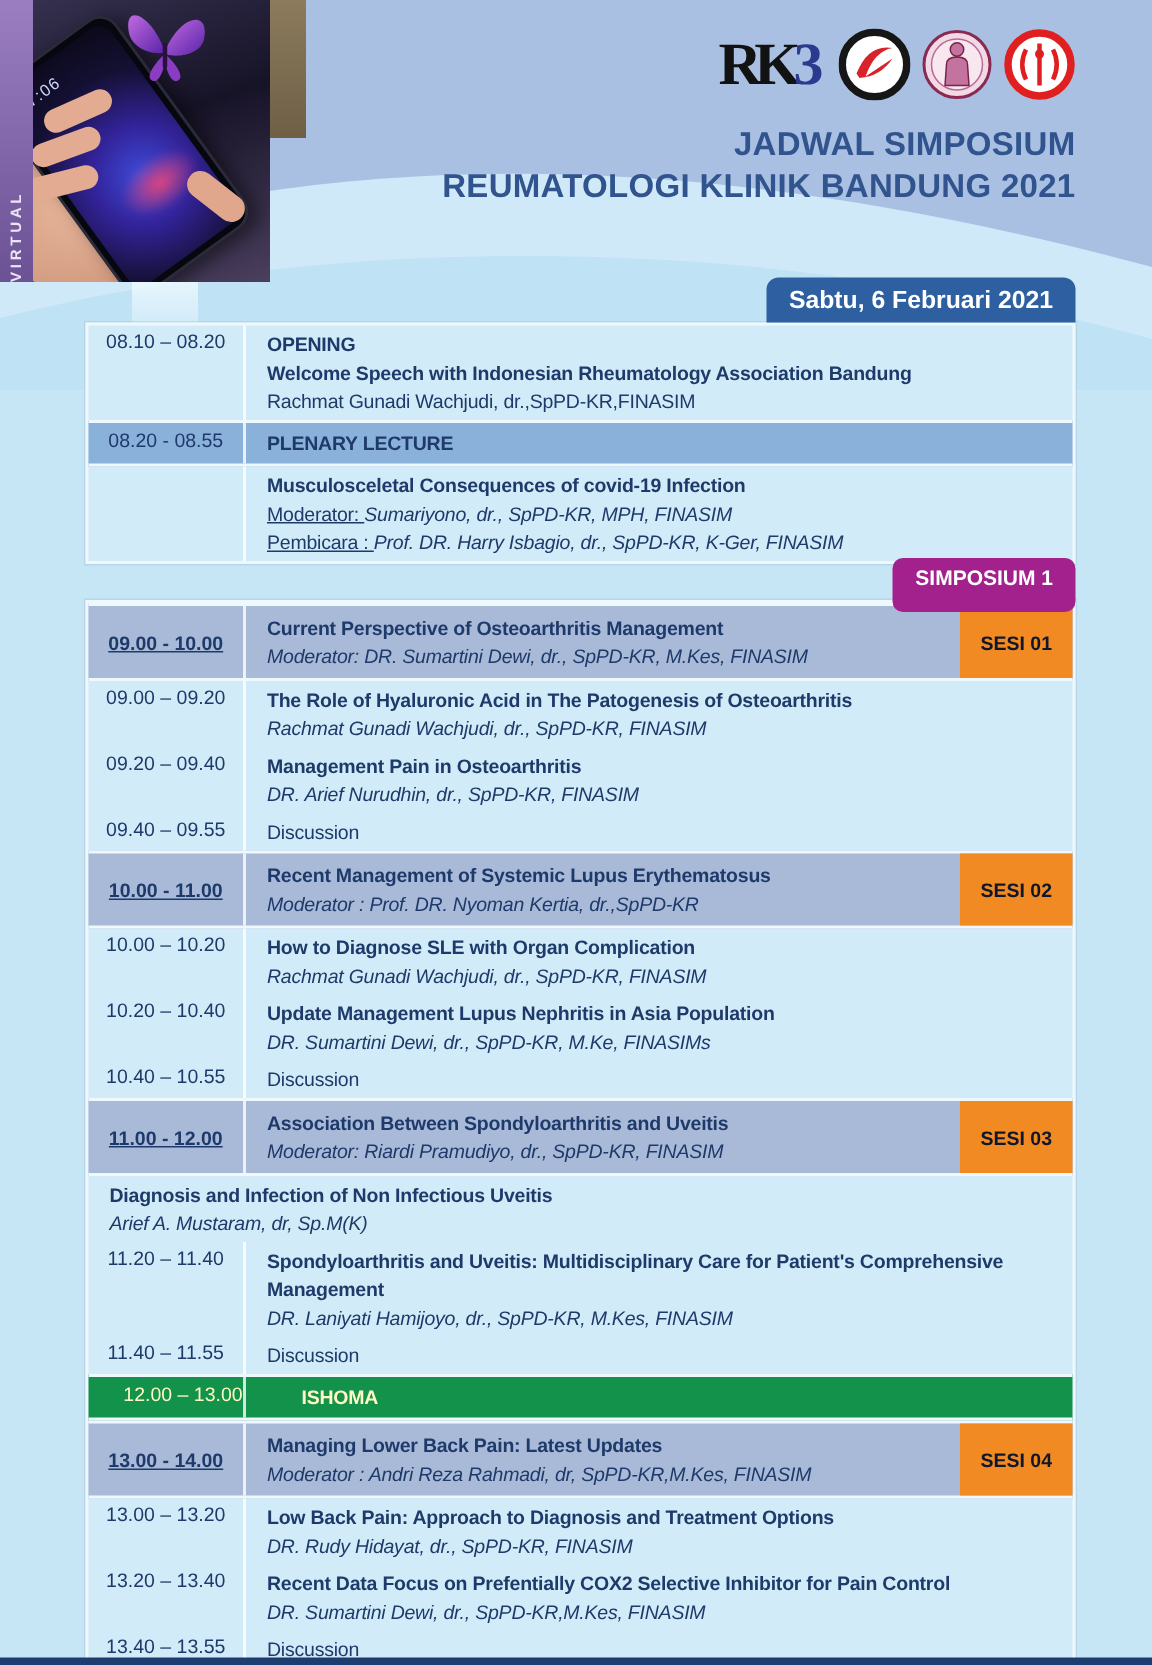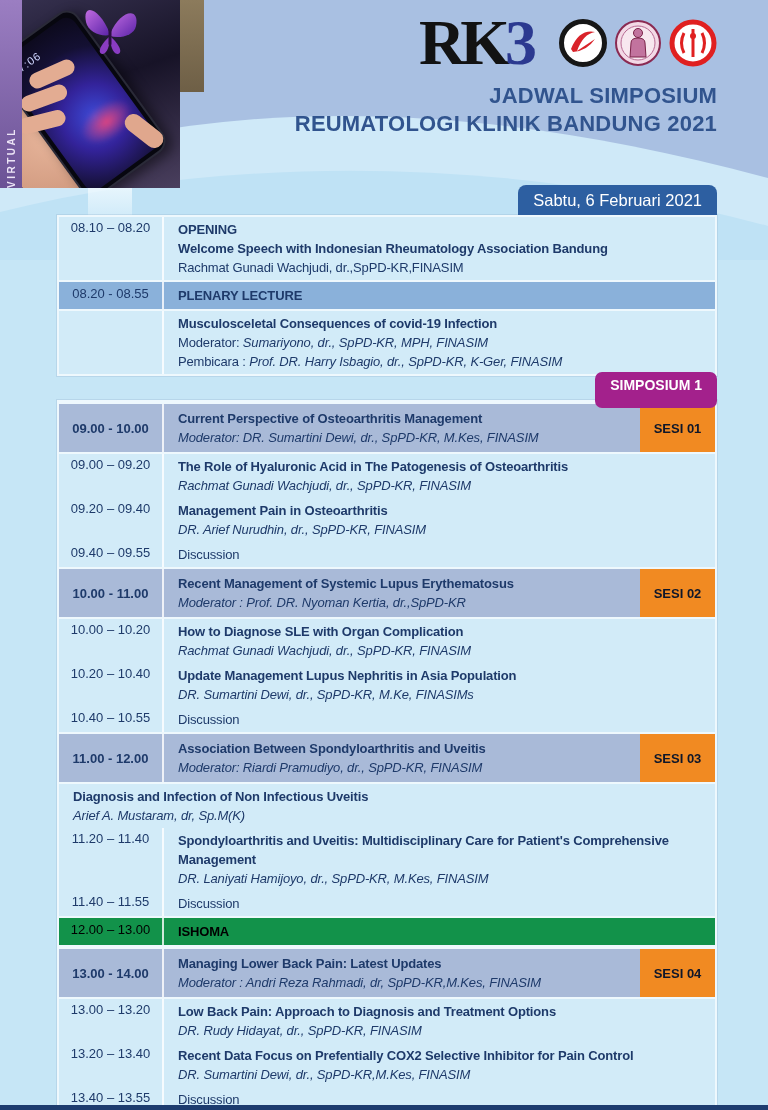--- a/index.html
+++ b/index.html
@@ -34,51 +34,51 @@
   .f1{left:6px;top:66px;transform:rotate(-24deg);}
   .f2{left:-2px;top:90px;transform:rotate(-20deg);}
   .f3{left:-4px;top:114px;transform:rotate(-14deg);}
   .thumb{position:absolute;left:100px;top:122px;width:44px;height:18px;border-radius:10px;
          background:#e0a78d;z-index:3;transform:rotate(38deg);}
   .butterfly{position:absolute;left:52px;top:0px;z-index:4;}
   .fadeband{position:absolute;left:88px;top:188px;width:44px;height:52px;z-index:1;
             background:linear-gradient(180deg,rgba(240,250,255,.8),rgba(240,250,255,0));}
   
   .logos{position:absolute;top:18px;right:51px;height:50px;display:flex;align-items:center;gap:7px;z-index:2;}
-  .rkb{font-family:"Liberation Serif",serif;font-size:64px;line-height:48px;font-weight:bold;letter-spacing:-5px;color:#121212;margin-right:20px;text-align:right;}
+  .rkb{font-family:"Liberation Serif",serif;font-size:40px;line-height:48px;font-weight:bold;letter-spacing:-5px;color:#121212;margin-right:8px;text-align:right;}
   .rkb .b3{color:#2b3990;}
   .titles{position:absolute;top:82px;right:51px;text-align:right;z-index:2;}
   .titles .t1,.titles .t2{font-size:22px;font-weight:bold;color:var(--title);line-height:28px;letter-spacing:.2px;}
   
   .date-badge{position:absolute;top:185px;right:51px;height:30px;line-height:30px;padding:0 15px;z-index:3;
-              background:var(--dateblue);color:#fff;font-size:16.5px;font-weight:normal;border-radius:8px 8px 0 0;}
+              background:var(--dateblue);color:#fff;font-size:16.5px;font-weight:bold;border-radius:8px 8px 0 0;}
   .simposium-badge{position:absolute;top:372px;right:51px;height:36px;line-height:26px;padding:0 15px;z-index:3;
               background:var(--magenta);color:#fff;font-size:14px;font-weight:bold;border-radius:7px;}
   
   .tbl{position:absolute;left:57px;width:660px;z-index:2;background:var(--row);
        border:2px solid var(--bordr);box-sizing:border-box;box-shadow:0 0 0 1px rgba(150,180,205,.3);}
   .tbl1{top:215px;}
   .tbl2{top:400px;}
   .row{display:flex;align-items:stretch;}
   .time{width:105px;flex:0 0 105px;text-align:center;font-size:13px;
         border-right:2px solid rgba(255,255,255,.8);box-sizing:border-box;}
   .content{flex:1;padding-left:14px;padding-right:6px;min-width:0;}
   .line{font-size:13px;line-height:19px;letter-spacing:-.15px;}
   .line.b{font-weight:bold;}
   .line.i{font-style:italic;}
-  .line .up{font-style:normal;}
+  .line .up{font-style:normal;text-decoration:underline;}
   .entry .time,.entry .content{padding-top:3px;padding-bottom:3px;}
   .session{background:var(--sess);border-top:2px solid var(--bordr);border-bottom:2px solid var(--bordr);}
-  .session .time{font-weight:bold;display:flex;align-items:center;justify-content:center;}
+  .session .time{font-weight:bold;display:flex;align-items:center;justify-content:center;text-decoration:underline;}
   .session .time,.session .content{padding-top:5px;padding-bottom:5px;}
   .band{border-top:2px solid var(--bordr);border-bottom:2px solid var(--bordr);}
   .band .time,.band .content{padding-top:4px;padding-bottom:4px;}
   .band.plenary{background:var(--plen);}
   .band.break{background:var(--green);}
-  .band.break .time,.band.break .line{color:#000000;}
+  .band.break .time,.band.break .line{color:#fef9c3;padding-left:23px;}
   .sesi{flex:0 0 75px;background:var(--orange);color:#0f172a;font-size:13px;font-weight:bold;
         display:flex;align-items:center;justify-content:center;}
   .bottomstrip{position:absolute;left:0;bottom:0;width:768px;height:5px;background:#1d3c6f;z-index:4;}
 </style>
 </head>
 <body>
 
 <div class="page">
 
   <svg class="waves" width="768" height="260" viewBox="0 0 768 260">

